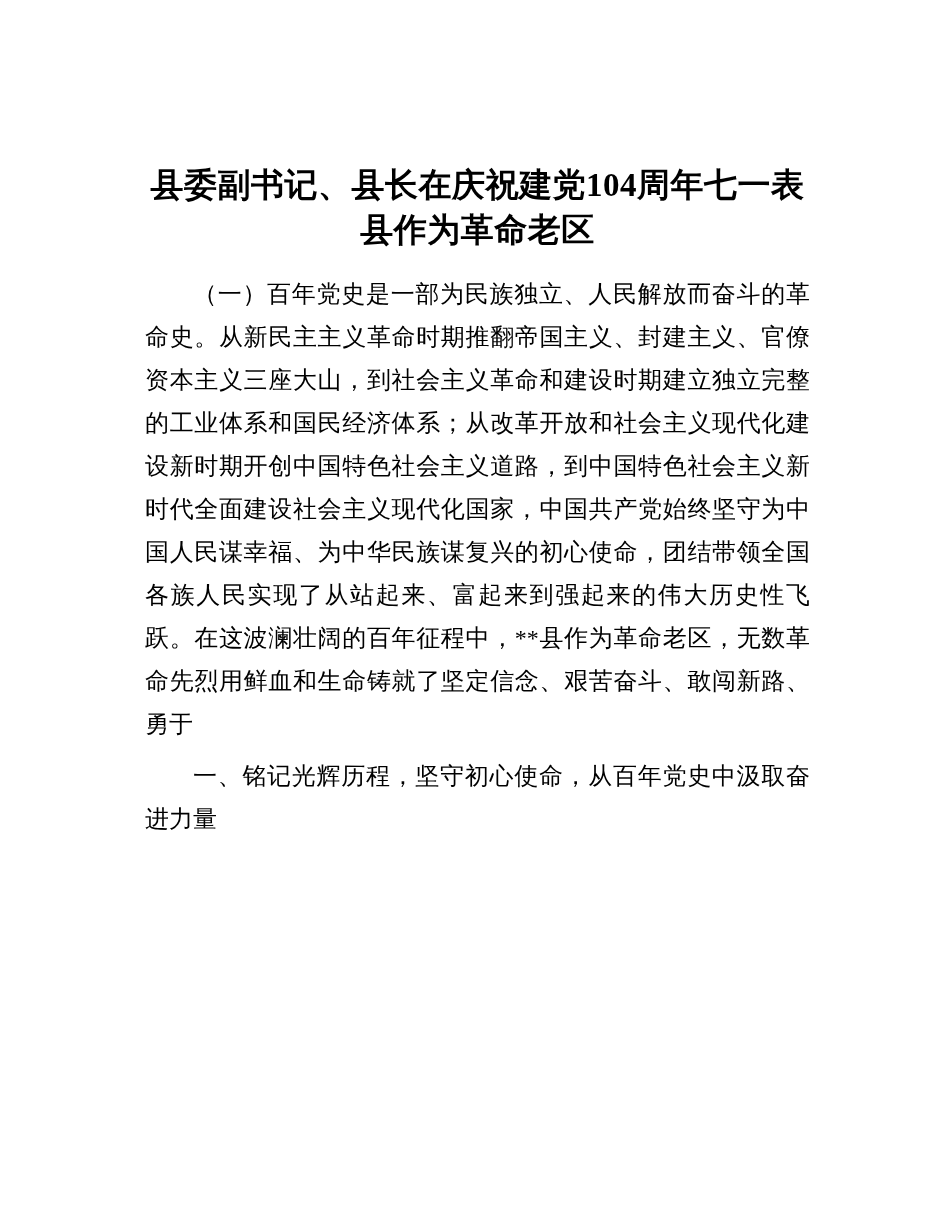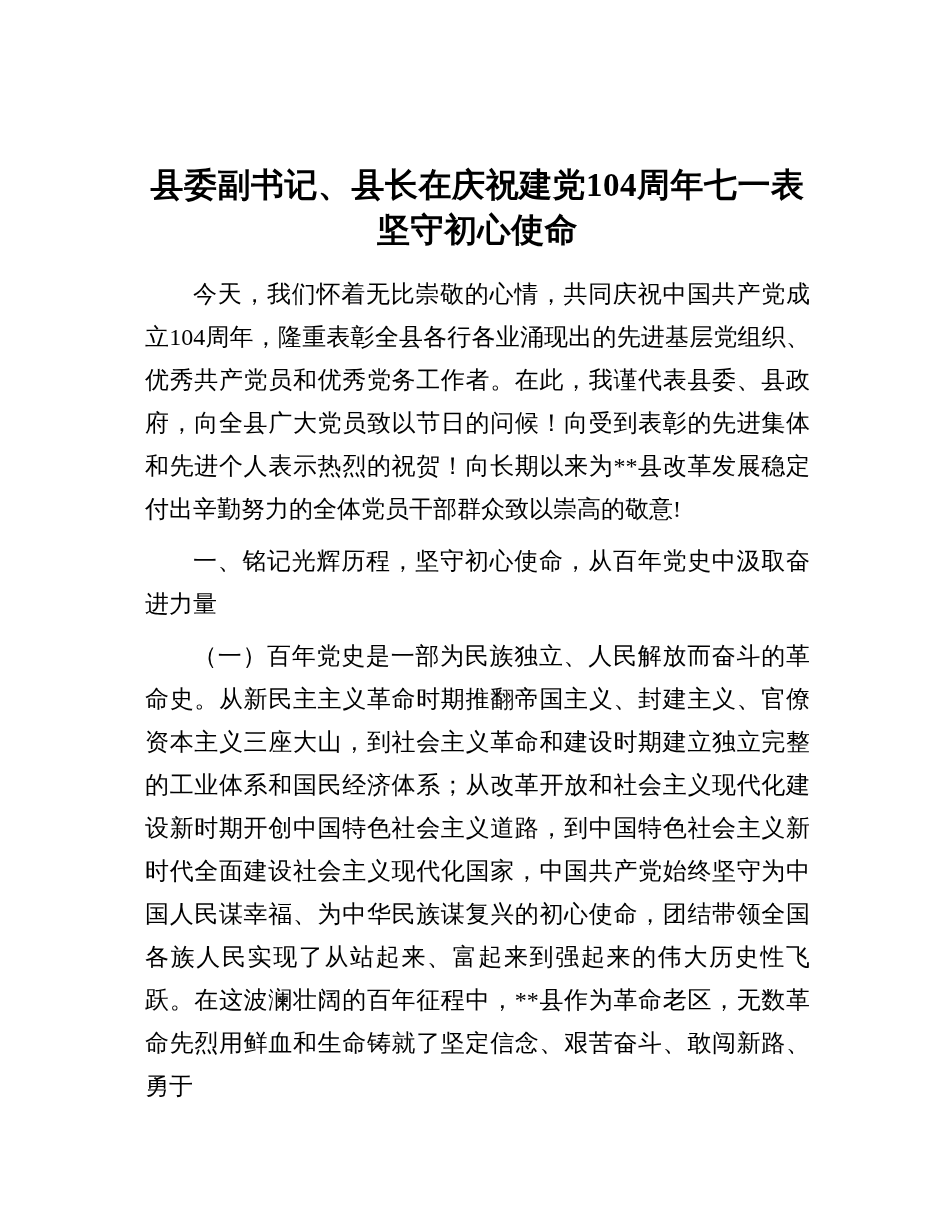--- a/index.html
+++ b/index.html
@@ -42,23 +42,22 @@
     word-break: break-all;
   }
 </style>
 </head>
 <body>
 
 <div class="page">
 
   <h1 class="doc-title">
     <span class="title-line">县委副书记、县长在庆祝建党104周年七一表</span>
-    <span class="title-line">坚守初心使命</span>
+    <span class="title-line">县作为革命老区</span>
   </h1>
 
 
-  <p class="para">今天，我们怀着无比崇敬的心情，共同庆祝中国共产党成立104周年，隆重表彰全县各行各业涌现出的先进基层党组织、优秀共产党员和优秀党务工作者。在此，我谨代表县委、县政府，向全县广大党员致以节日的问候！向受到表彰的先进集体和先进个人表示热烈的祝贺！向长期以来为**县改革发展稳定付出辛勤努力的全体党员干部群众致以崇高的敬意!</p>
+
+  <p class="para">（一）百年党史是一部为民族独立、人民解放而奋斗的革命史。从新民主主义革命时期推翻帝国主义、封建主义、官僚资本主义三座大山，到社会主义革命和建设时期建立独立完整的工业体系和国民经济体系；从改革开放和社会主义现代化建设新时期开创中国特色社会主义道路，到中国特色社会主义新时代全面建设社会主义现代化国家，中国共产党始终坚守为中国人民谋幸福、为中华民族谋复兴的初心使命，团结带领全国各族人民实现了从站起来、富起来到强起来的伟大历史性飞跃。在这波澜壮阔的百年征程中，**县作为革命老区，无数革命先烈用鲜血和生命铸就了坚定信念、艰苦奋斗、敢闯新路、勇于</p>
 
   <p class="para">一、铭记光辉历程，坚守初心使命，从百年党史中汲取奋进力量</p>
-
-  <p class="para">（一）百年党史是一部为民族独立、人民解放而奋斗的革命史。从新民主主义革命时期推翻帝国主义、封建主义、官僚资本主义三座大山，到社会主义革命和建设时期建立独立完整的工业体系和国民经济体系；从改革开放和社会主义现代化建设新时期开创中国特色社会主义道路，到中国特色社会主义新时代全面建设社会主义现代化国家，中国共产党始终坚守为中国人民谋幸福、为中华民族谋复兴的初心使命，团结带领全国各族人民实现了从站起来、富起来到强起来的伟大历史性飞跃。在这波澜壮阔的百年征程中，**县作为革命老区，无数革命先烈用鲜血和生命铸就了坚定信念、艰苦奋斗、敢闯新路、勇于</p>
 
 </div>
 
 </body></html>

